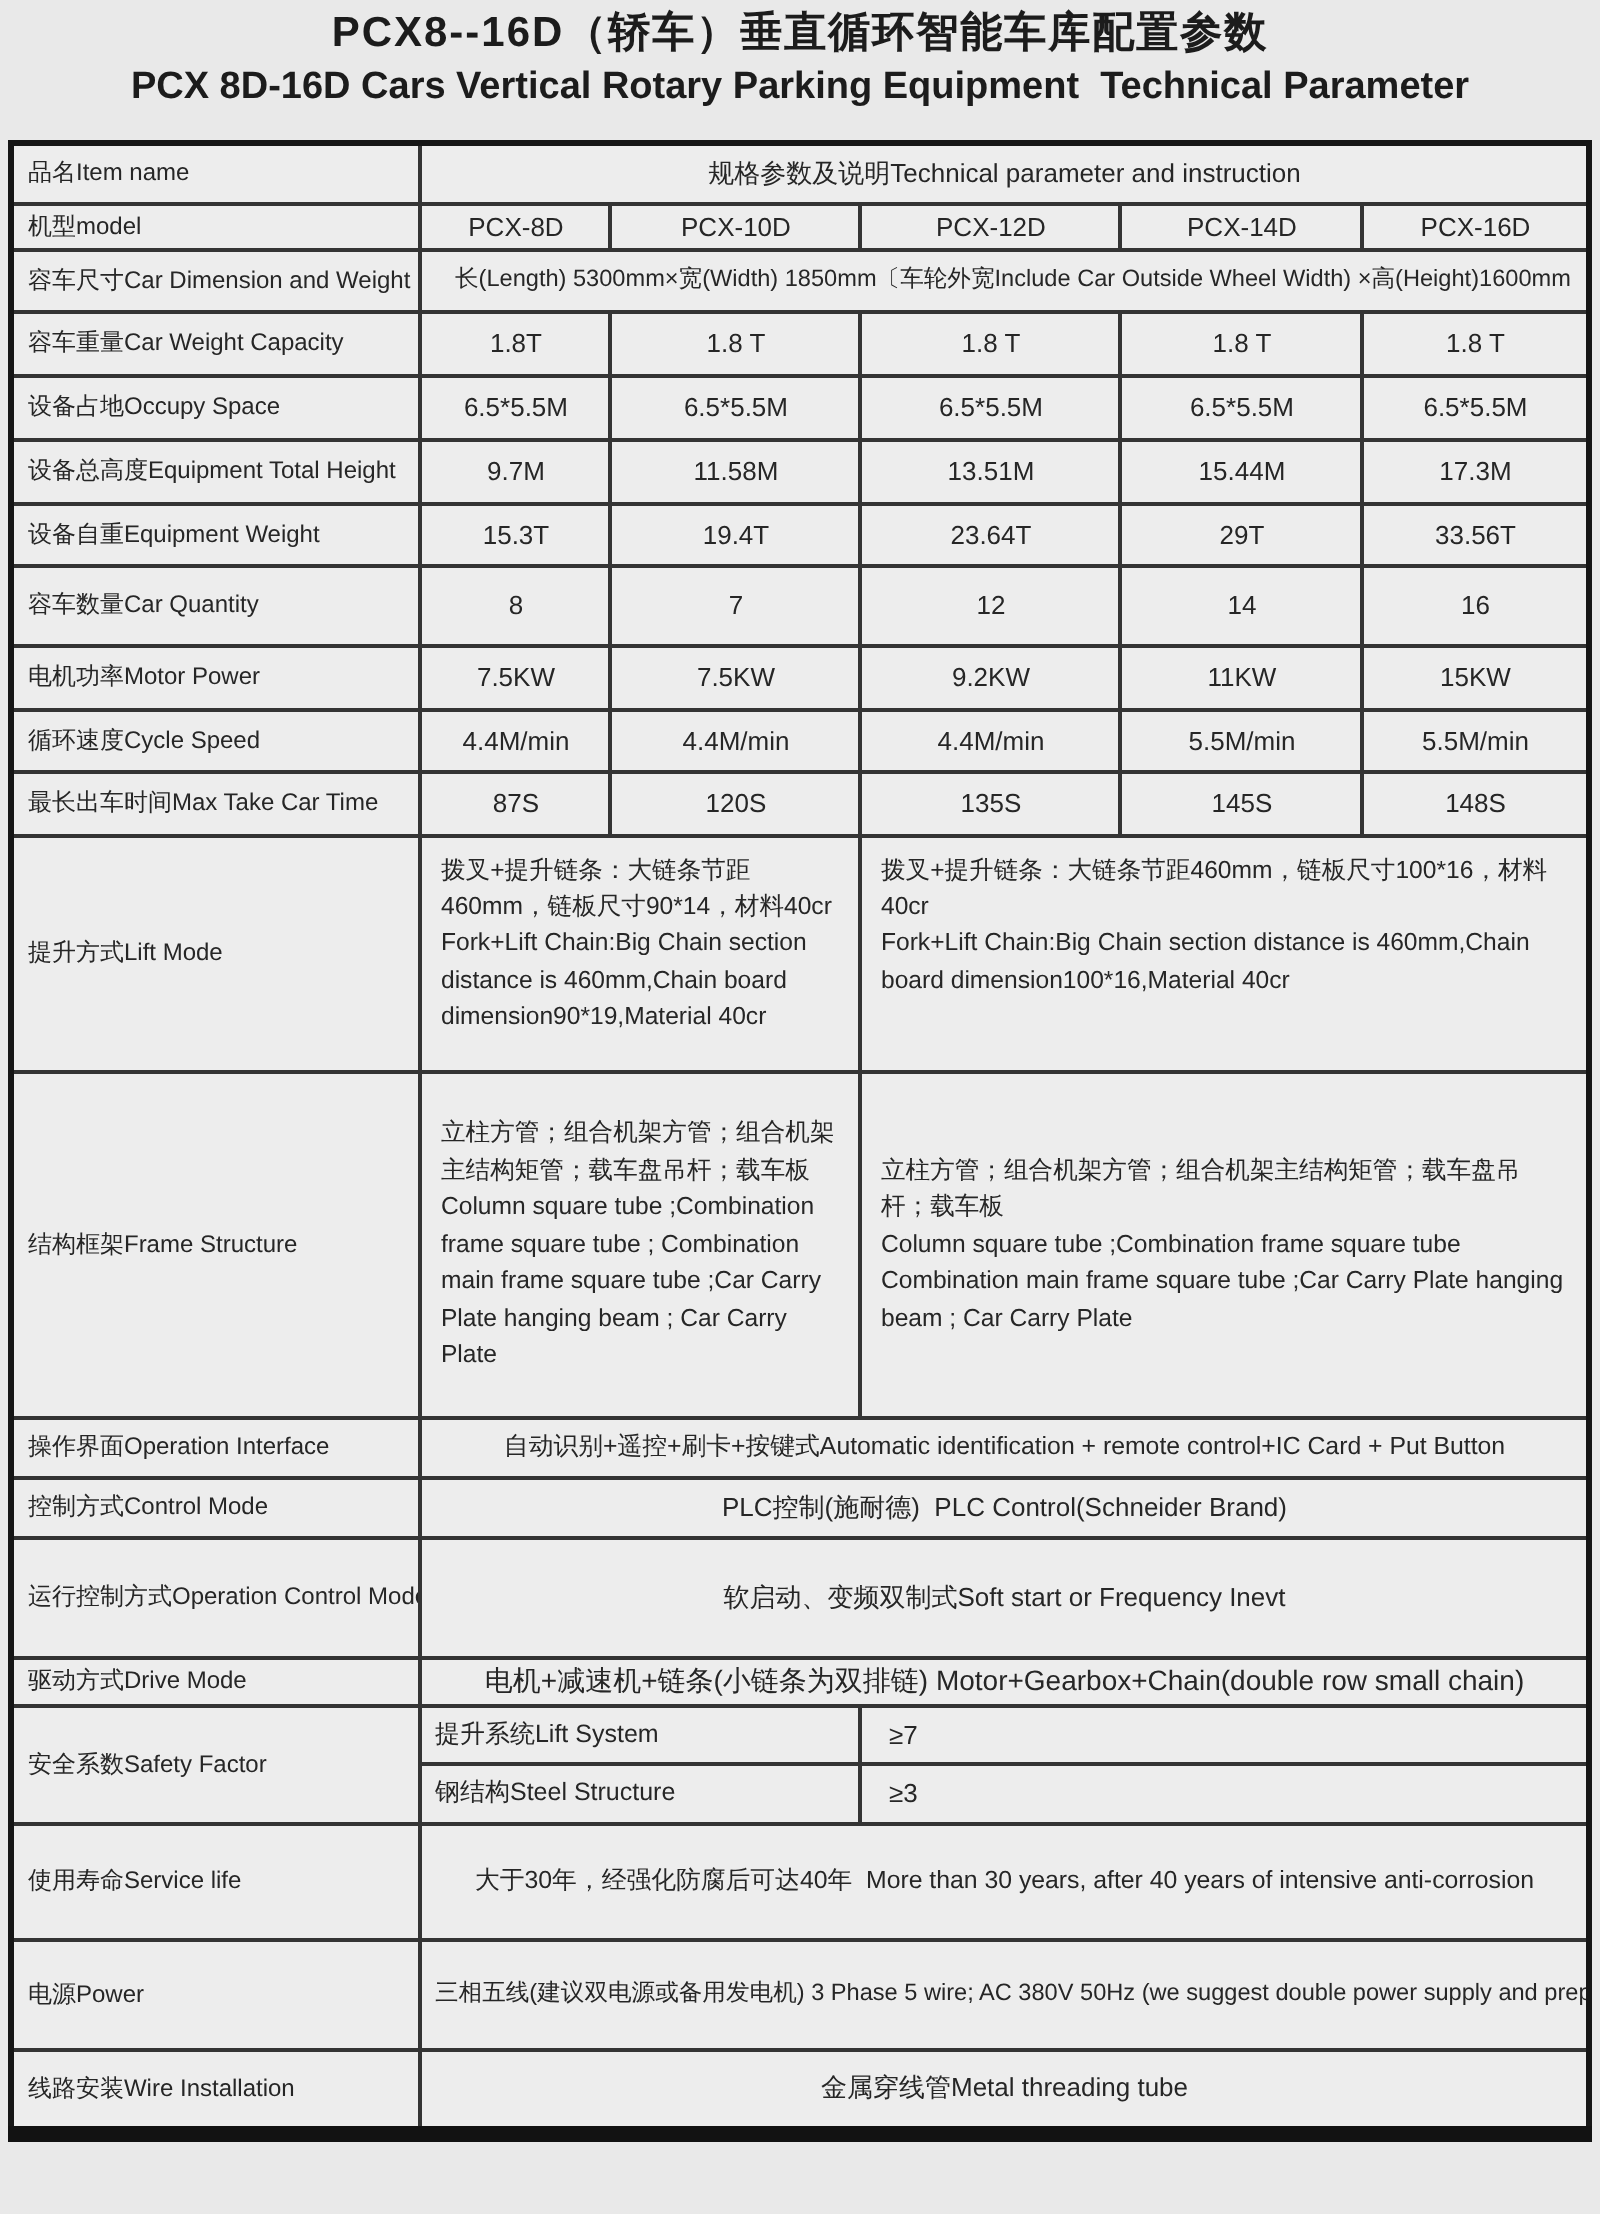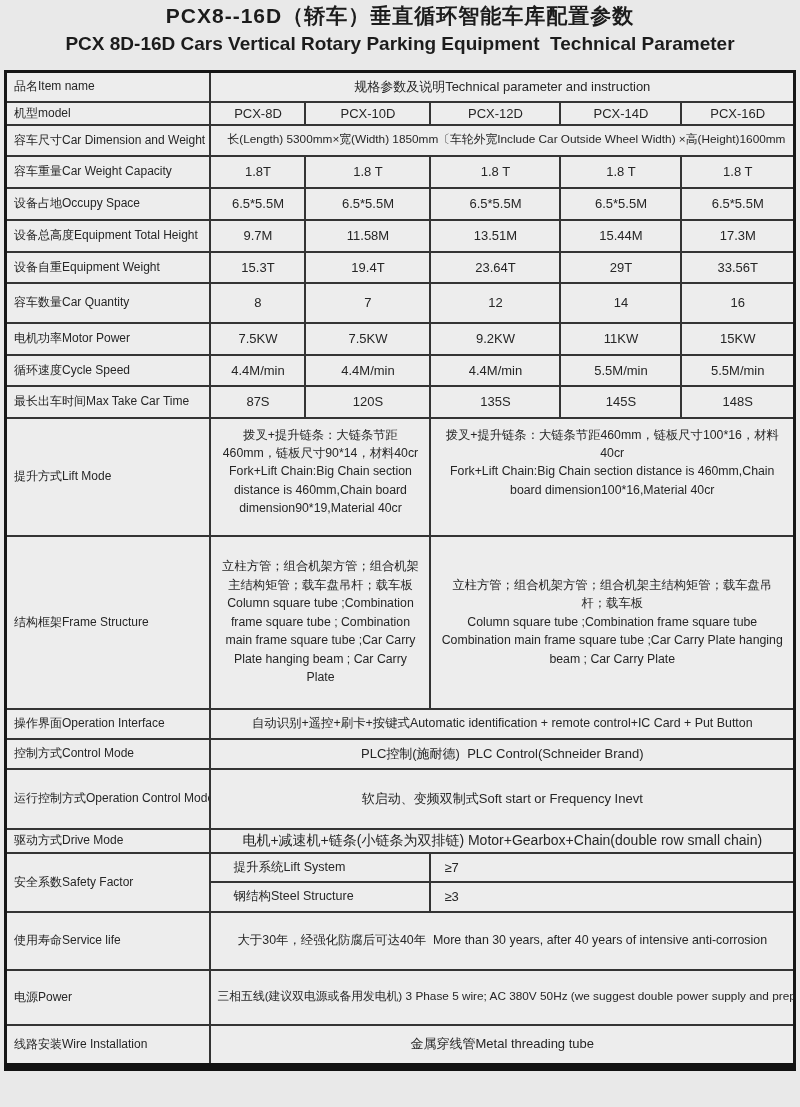--- a/index.html
+++ b/index.html
@@ -34,26 +34,26 @@
     vertical-align:middle;
     overflow:hidden;
   }
   td.label{
     text-align:left;padding-left:7px;font-size:12px;white-space:pre;
   }
   td.center{text-align:center;}
   td.nowrap{white-space:pre;}
   td.tight{font-size:11.8px;white-space:pre;}
   td.multi{
-    text-align:center;vertical-align:top;
+    text-align:left;vertical-align:top;
     white-space:pre-line;line-height:1.5;
     padding:7px 9px;font-size:12.3px;
   }
   td.multi.mid{vertical-align:middle;margin-top:32px;}
-  td.subcell{text-align:left;padding-left:22px;font-size:12.5px;white-space:pre;}
+  td.subcell{text-align:left;padding-left:6px;font-size:12.5px;white-space:pre;}
   td.subval{text-align:left;padding-left:13px;font-size:13px;white-space:pre;}
 </style>
 </head>
 <body>
 
 <div class="titles">
   <div class="title-zh">PCX8--16D（轿车）垂直循环智能车库配置参数</div>
   <div class="title-en">PCX 8D-16D Cars Vertical Rotary Parking Equipment  Technical Parameter</div>
 </div>
 

